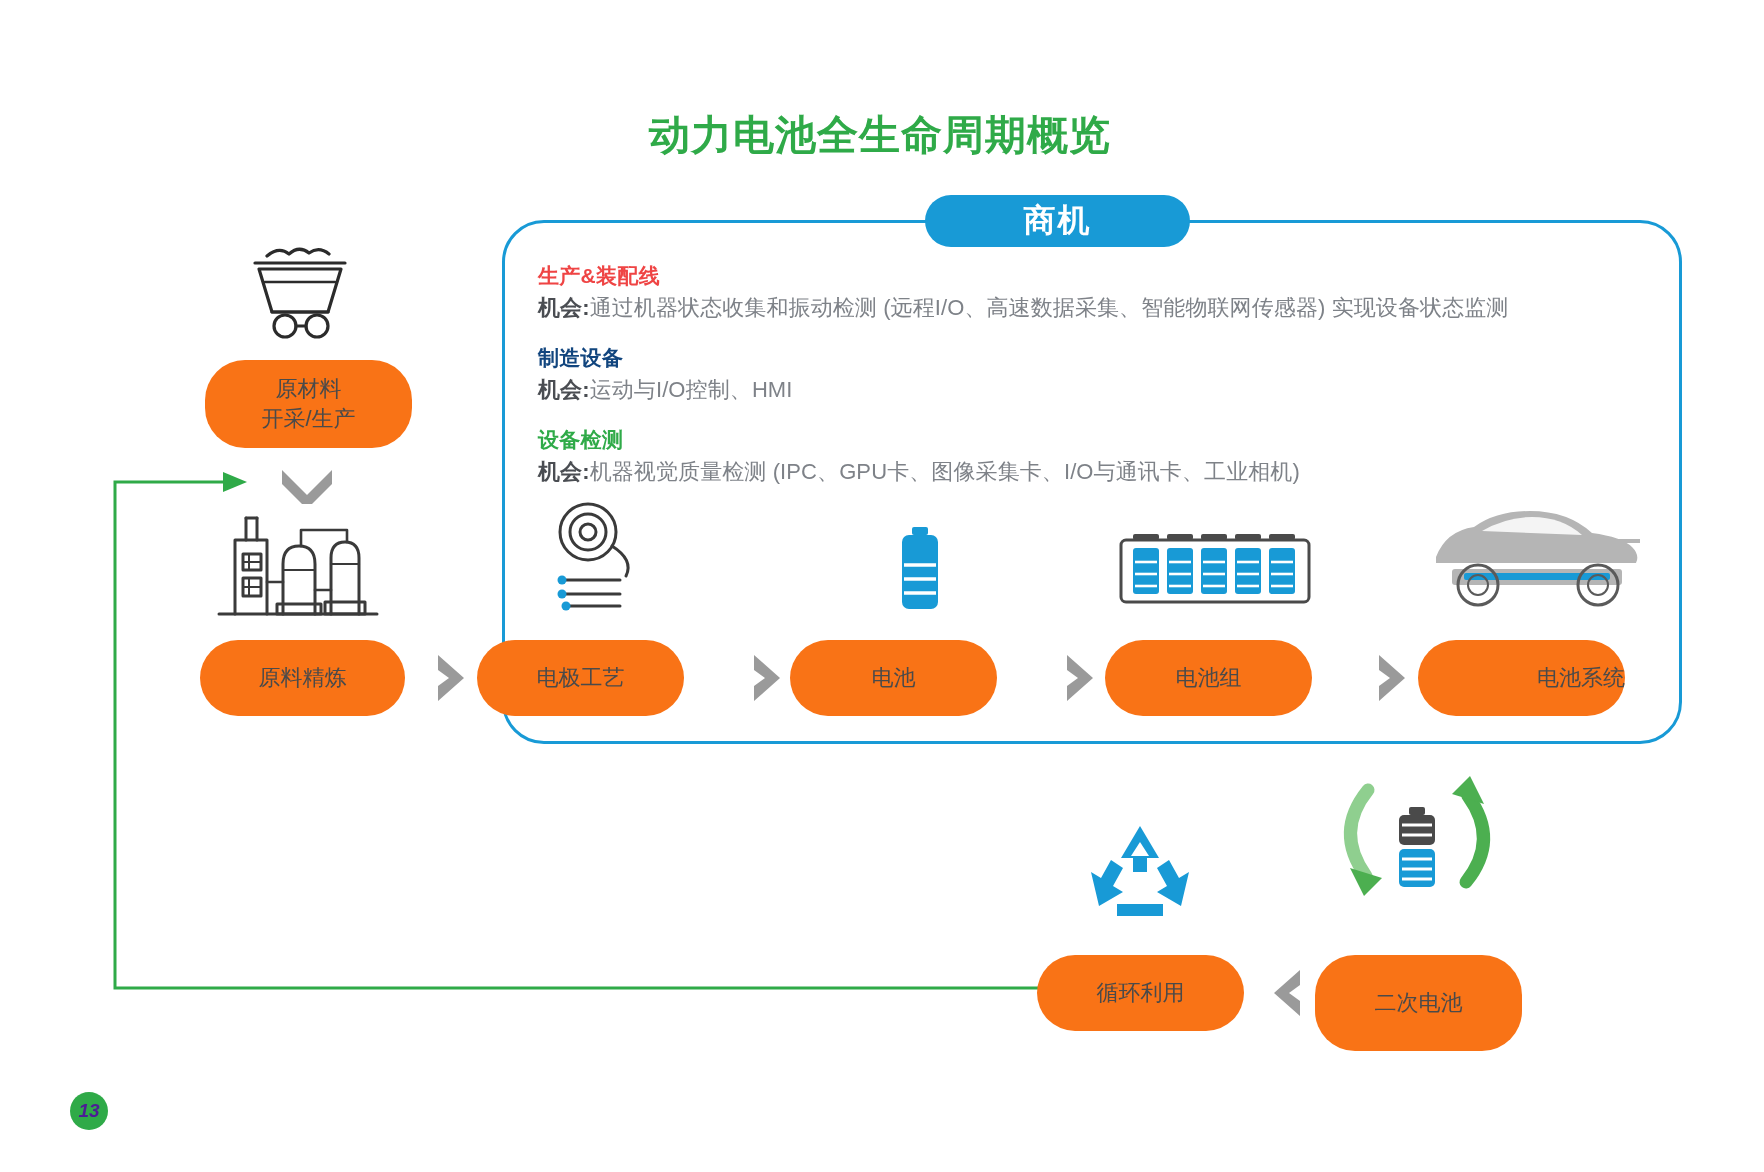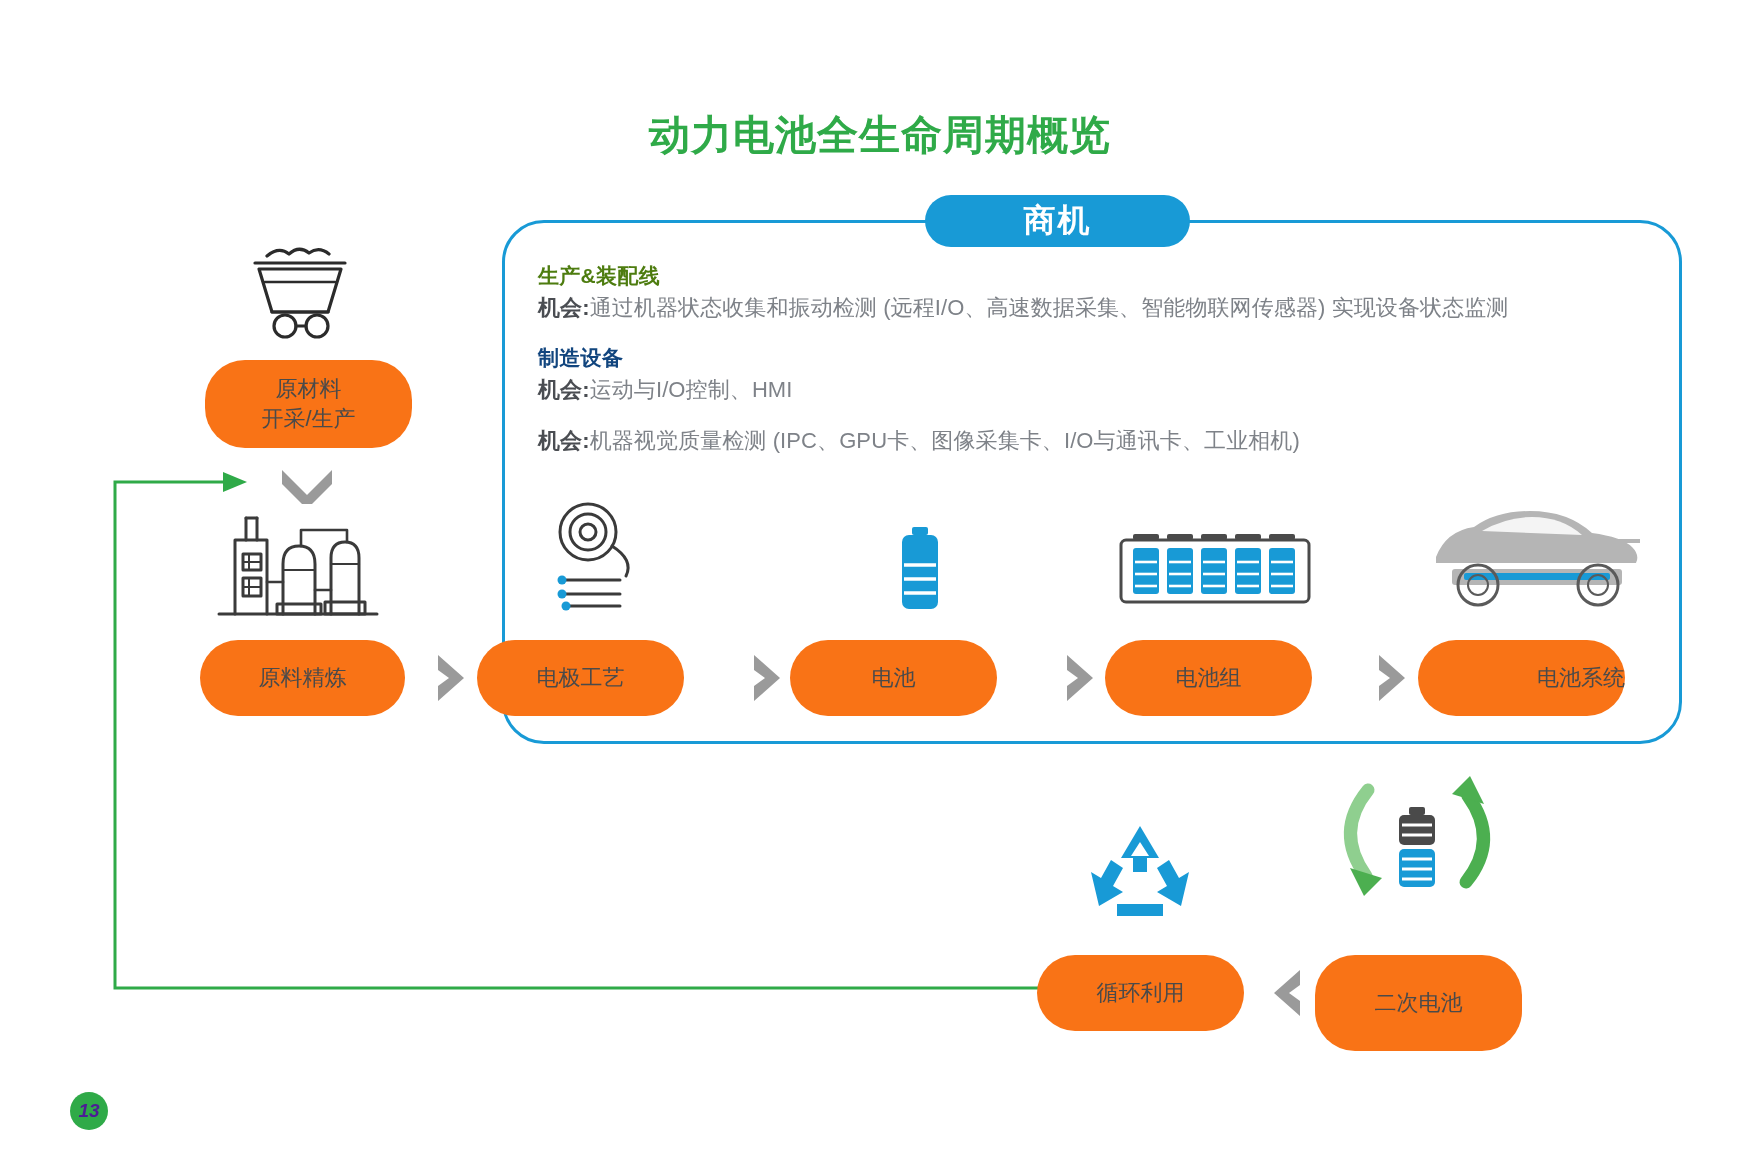--- a/index.html
+++ b/index.html
@@ -43,21 +43,21 @@
     position: absolute; left: 928px; top: 218px;
     width: 259px; height: 8px; background: #ffffff;
   }
 
   
   .opp-wrap { position: absolute; left: 538px; top: 262px; width: 1110px; }
   .opp-head {
     font-size: 21px; font-weight: bold; margin-bottom: 3px;
     letter-spacing: .3px;
   }
-  .opp-head.blue  { color: #4d7c0f; }
+  .opp-head.blue  { color: #ef4444; }
   .opp-head.navy  { color: #11457e; }
   .opp-head.green { color: #2faa48; }
   .opp-line {
     font-size: 22px; color: #7e8288; margin-bottom: 21px;
     letter-spacing: .1px; white-space: nowrap;
   }
   .opp-line b { color: #4a4d52; font-weight: bold; }
 
   
   .pill {
@@ -101,20 +101,21 @@
       <div class="opp-head blue">生产&amp;装配线</div>
       <div class="opp-line"><b>机会:</b><span>通过机器状态收集和振动检测 (远程I/O、高速数据采集、智能物联网传感器) 实现设备状态监测</span></div>
     </div>
 
     <div>
       <div class="opp-head navy">制造设备</div>
       <div class="opp-line"><b>机会:</b><span>运动与I/O控制、HMI</span></div>
     </div>
 
     <div>
+      <div class="opp-head green">设备检测</div>
       <div class="opp-line"><b>机会:</b><span>机器视觉质量检测 (IPC、GPU卡、图像采集卡、I/O与通讯卡、工业相机)</span></div>
     </div>
 
   </div>
 
   <svg style="position:absolute;left:95px;top:470px;width:940px;height:520px;overflow:visible">
     <path d="M 945 518 L 20 518 L 20 12 L 128 12" fill="none" stroke="#2faa48" stroke-width="3"></path>
     <polygon points="128,2 152,12 128,22" fill="#2faa48"></polygon>
   </svg>
 

